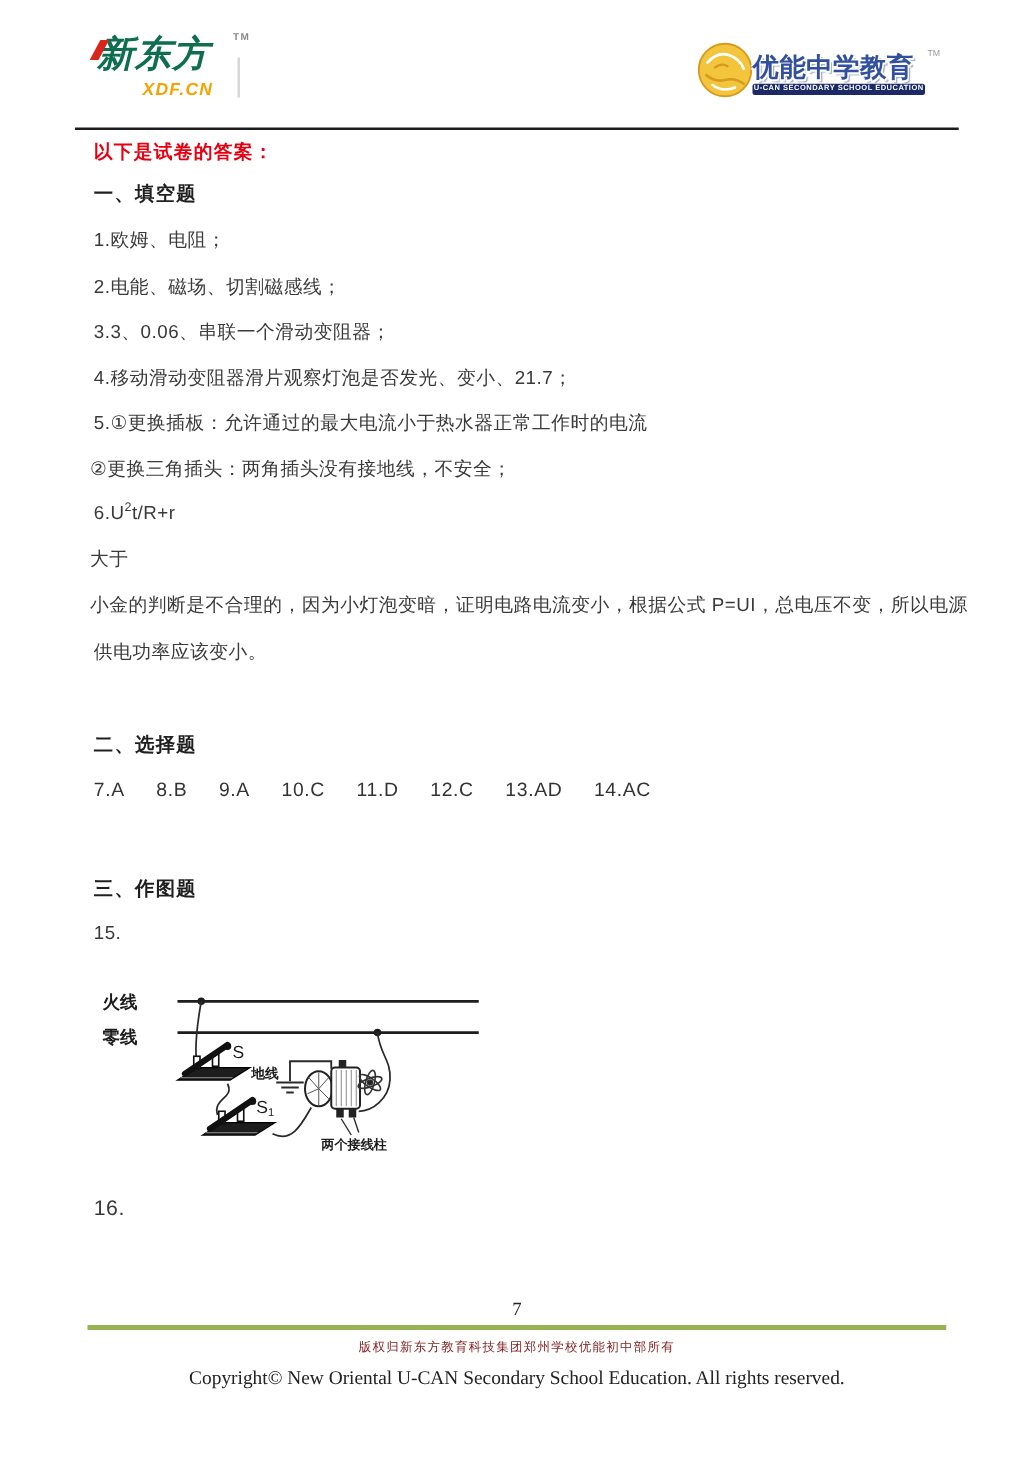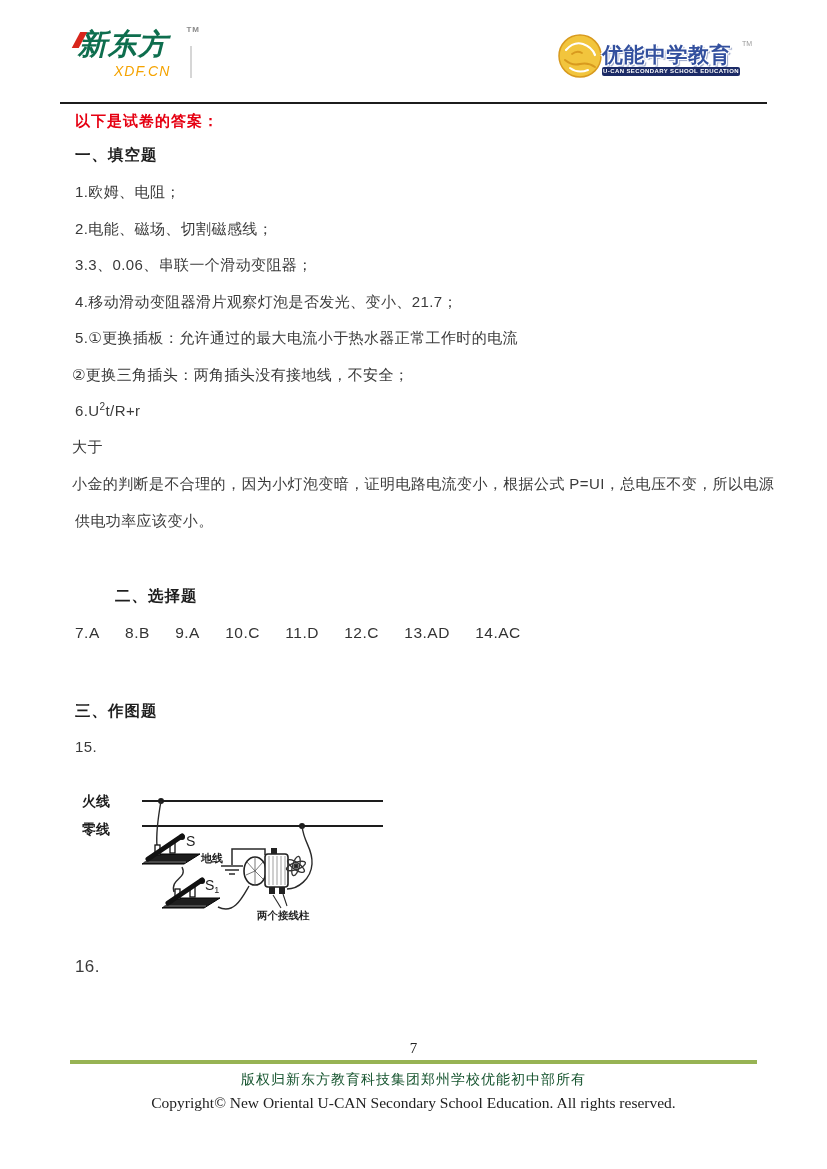--- a/index.html
+++ b/index.html
@@ -11,21 +11,21 @@
   .tline.indent{left:72px;}
   .heading{font-weight:bold;color:#1f1f1f;font-size:15.5px;letter-spacing:1px;}
   .intro-red{color:#e60012;font-weight:bold;font-size:15px;letter-spacing:1px;}
   sup{font-size:10px;}
   
   .hdr-rule{position:absolute;left:60px;top:102px;width:707px;height:2px;background:#1c1c1c;}
   .xdf-logo{position:absolute;left:78px;top:30px;width:110px;height:58px;}
   .xdf-cn{font-weight:900;font-size:29px;color:#0e6e4e;letter-spacing:1px;line-height:1;font-style:italic;}
   .xdf-accent{position:absolute;left:-2px;top:2px;width:7px;height:16px;background:#d8261c;transform:skewX(-28deg);}
   .xdf-tm{position:absolute;right:-12px;top:-4px;font-size:8px;color:#8a8a8a;font-style:normal;}
-  .xdf-domain{position:absolute;left:36px;top:34px;font-weight:normal;font-size:14px;color:#f5a300;letter-spacing:1px;font-style:italic;}
+  .xdf-domain{position:absolute;left:36px;top:34px;font-weight:bold;font-size:14px;color:#f5a300;letter-spacing:1px;font-style:italic;}
   .logo-divider{position:absolute;left:190px;top:46px;width:2px;height:32px;background:#d6d6d6;}
   .ucan-logo{position:absolute;left:558px;top:32px;width:210px;height:50px;}
   .brain{position:absolute;left:0;top:0;}
   .ucan-text{
     position:absolute;left:44px;top:12px;font-weight:900;font-size:21px;letter-spacing:.5px;
     color:#33509e;line-height:1;
     text-shadow:-1px -1px 0 #fff,1px -1px 0 #fff,-1px 1px 0 #fff,1px 1px 0 #fff,2px 2px 1px #9aa6c8;
   }
   .ucan-bar{
     position:absolute;left:44px;top:35px;width:138px;height:9px;background:#1b2a66;border-radius:2px;
@@ -35,21 +35,21 @@
   
   .choices{position:absolute;left:75px;top:624px;font-size:15.5px;color:#333;}
   .choices span{margin-right:21px;letter-spacing:.5px;}
   
   .diagram{position:absolute;left:70px;top:776px;}
   
   .page-num{position:absolute;left:0;top:1040px;width:827px;text-align:center;
     font-family:"Liberation Serif","DejaVu Serif",serif;font-size:15px;color:#222;}
   .green-rule{position:absolute;left:70px;top:1060px;width:687px;height:4px;background:#97b354;}
   .copy-cn{position:absolute;left:0;top:1071px;width:827px;text-align:center;
-    font-family:"Liberation Serif","DejaVu Serif",serif;font-size:14px;color:#14532d;letter-spacing:1px;}
+    font-family:"Liberation Serif","DejaVu Serif",serif;font-size:10px;color:#7f1d1d;letter-spacing:1px;}
   .copy-en{position:absolute;left:0;top:1094px;width:827px;text-align:center;
     font-family:"Liberation Serif","DejaVu Serif",serif;font-size:15.5px;color:#222;}
   .q16{font-size:17px;}
 </style>
 </head>
 <body>
 
 <div class="xdf-logo">
   <div class="xdf-cn" style="position:relative;">
     <span class="xdf-accent"></span>
@@ -87,21 +87,21 @@
 <div class="tline indent" style="top:366px;">②更换三角插头：两角插头没有接地线，不安全；</div>
 
 <div class="tline" style="top:401px;">
   <span>6.U</span><sup>2</sup><span>t/R+r</span>
 </div>
 <div class="tline indent" style="top:438px;">大于</div>
 
 <div class="tline indent" style="top:475px;">小金的判断是不合理的，因为小灯泡变暗，证明电路电流变小，根据公式 P=UI，总电压不变，所以电源</div>
 <div class="tline" style="top:512px;">供电功率应该变小。</div>
 
-<div class="tline heading" style="top:586px;margin-left:40px;">二、选择题</div>
+<div class="tline heading" style="top:586px;">二、选择题</div>
 
 <div class="choices">
   <span>7.A</span>
   <span>8.B</span>
   <span>9.A</span>
   <span>10.C</span>
   <span>11.D</span>
   <span>12.C</span>
   <span>13.AD</span>
   <span>14.AC</span>

